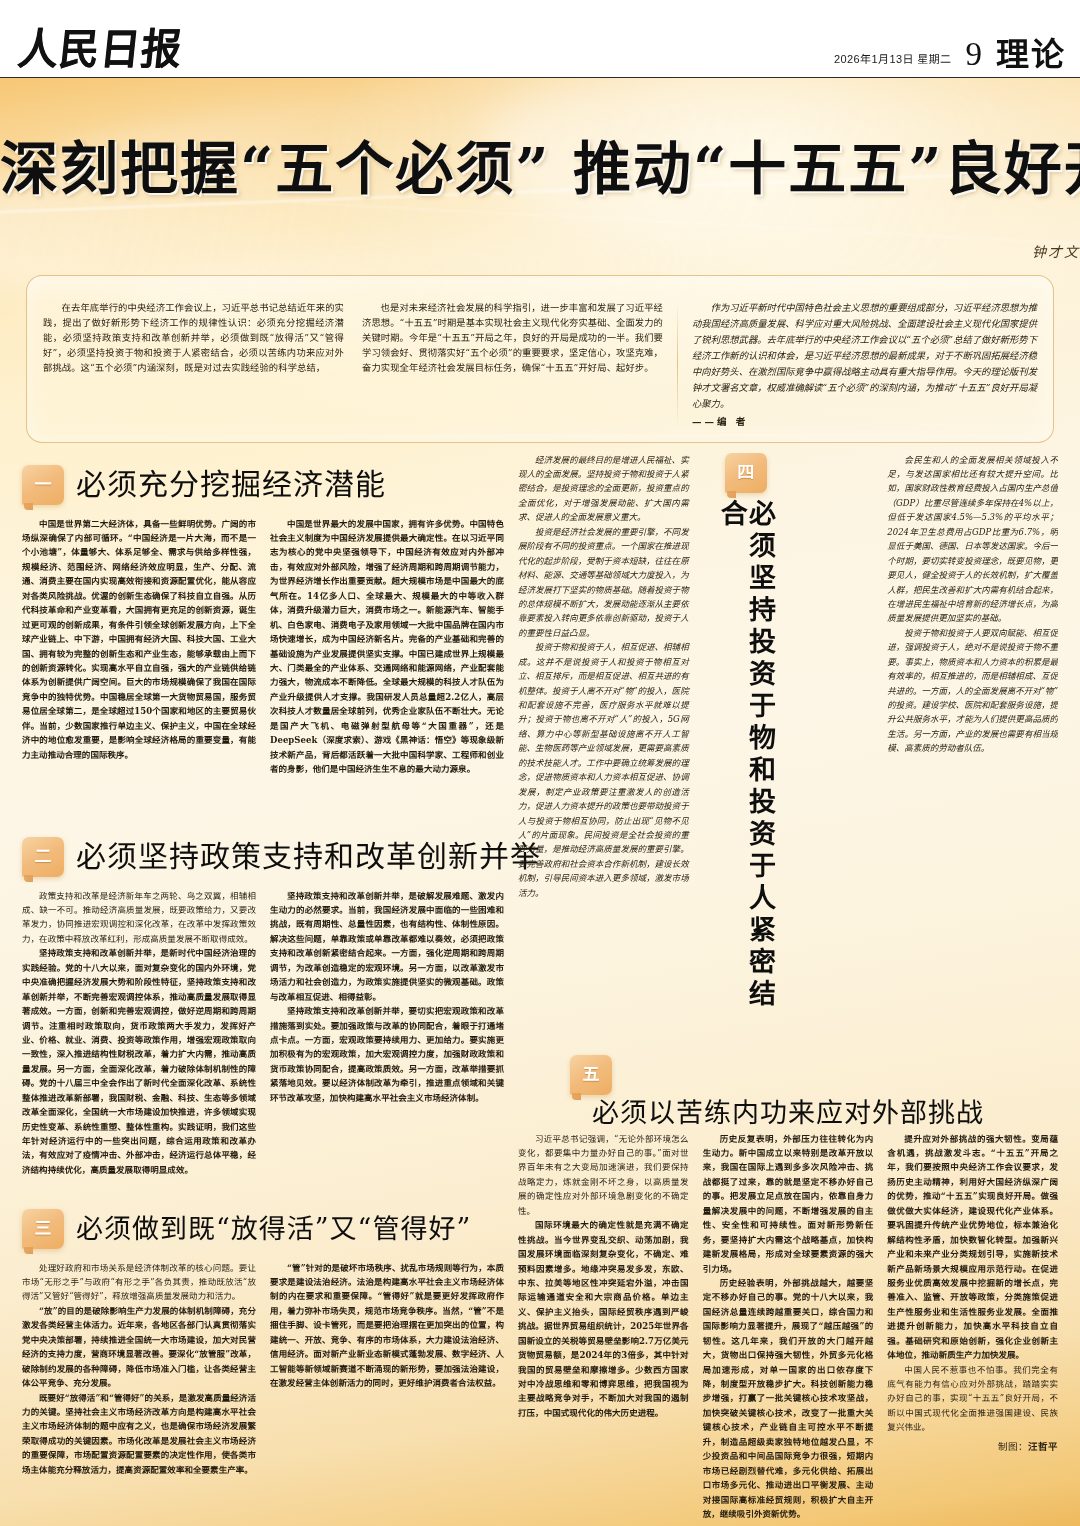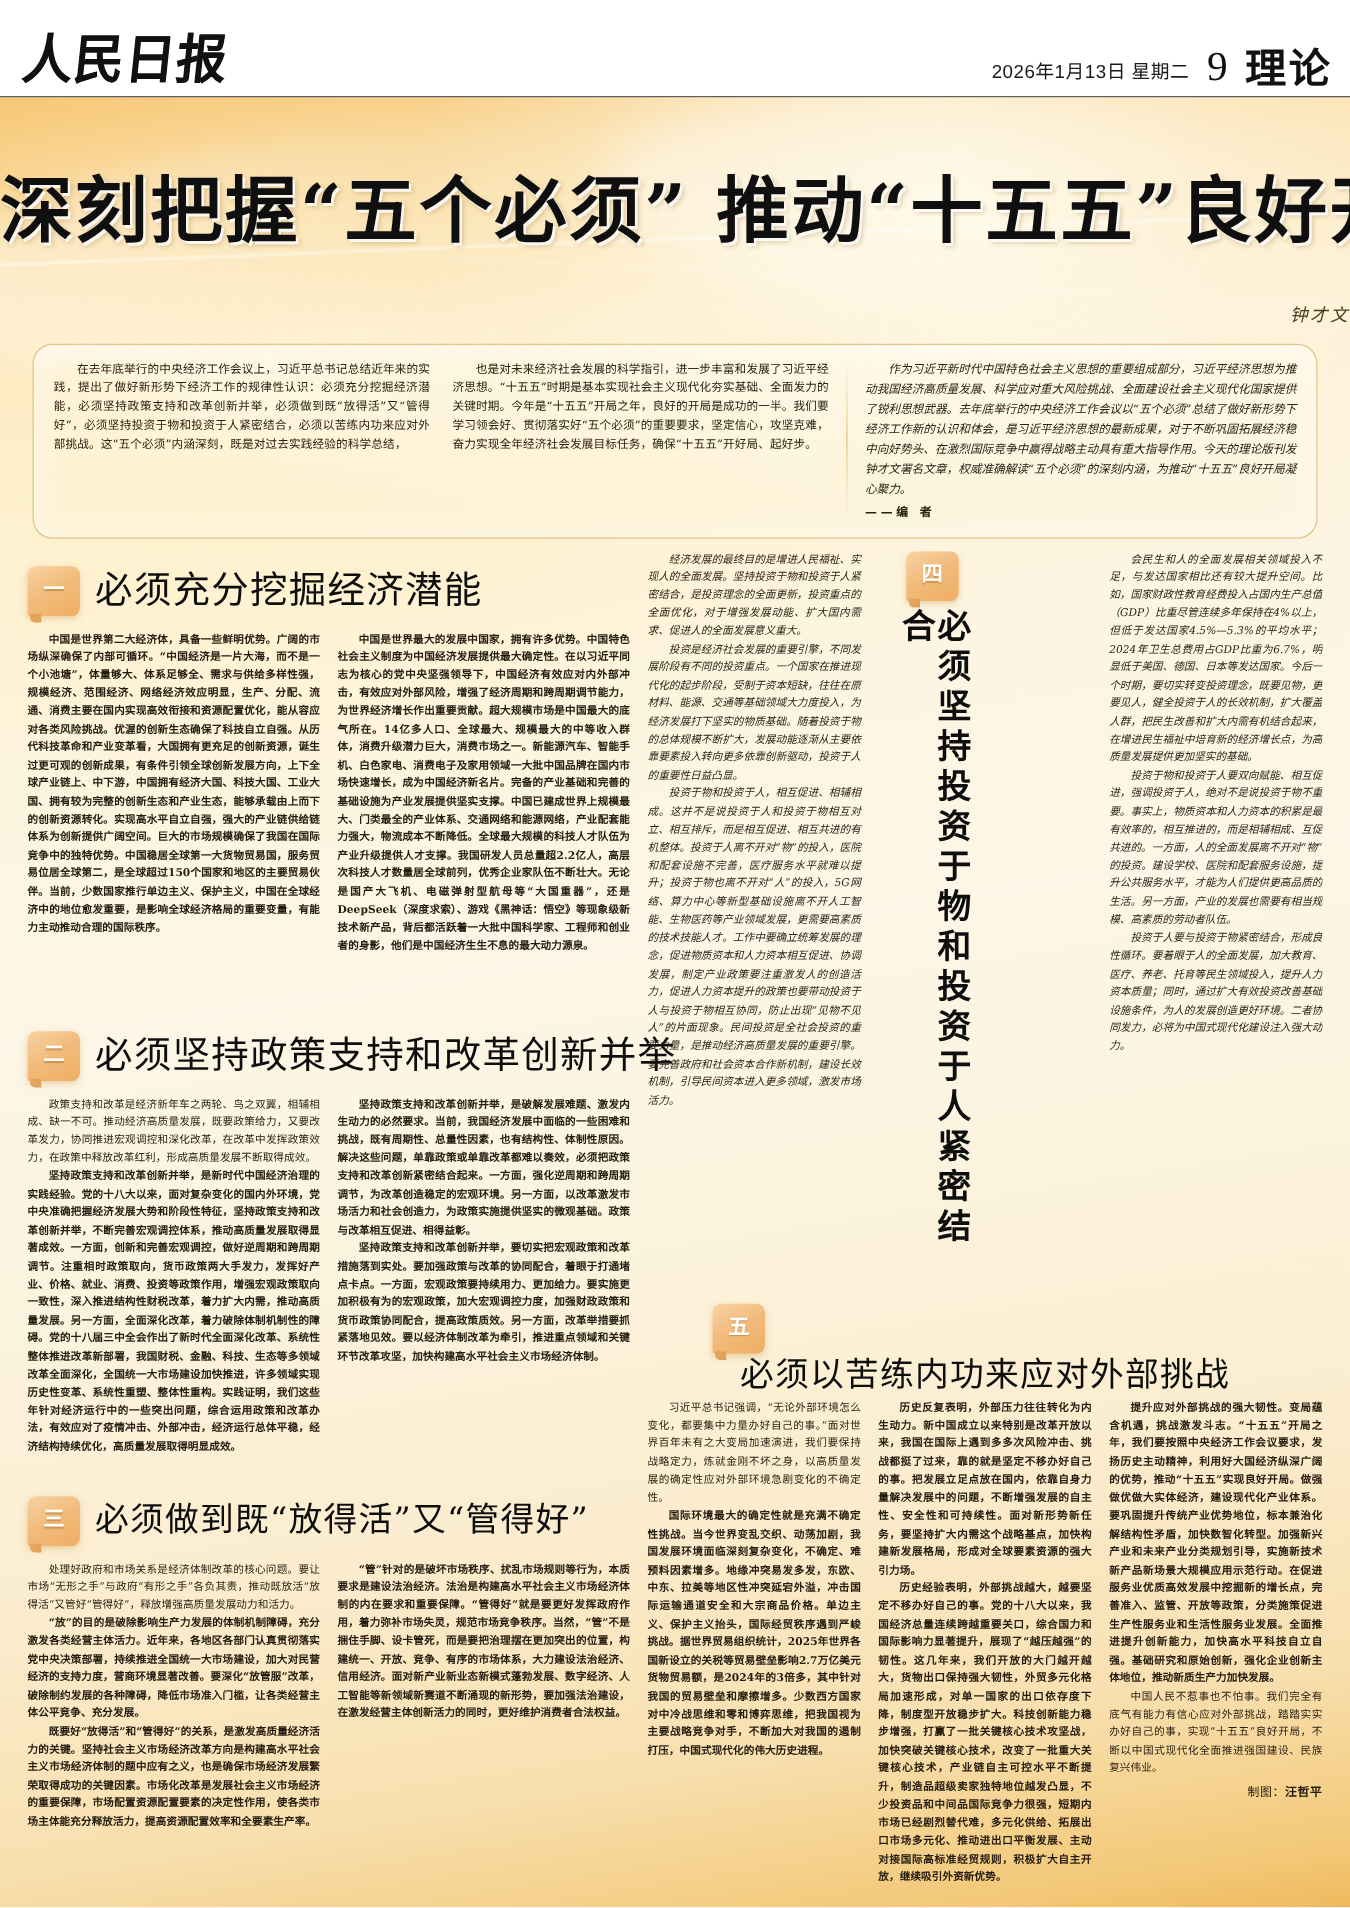--- a/index.html
+++ b/index.html
@@ -42,21 +42,21 @@
     text-shadow:0.5px 0 0 #111;
   }
   .masthead-right{
     display:flex;
     align-items:flex-end;
     gap:14px;
     padding-bottom:2px;
   }
   .md-date{
     font-family:"Liberation Sans",sans-serif;
-    font-size:15px;
+    font-size:11px;
     color:#1a1a1a;
     letter-spacing:0.4px;
     white-space:nowrap;
     padding-bottom:5px;
   }
   .md-pageno{
     font-family:"Liberation Serif",serif;
     font-size:33px;
     color:#111;
     line-height:1;
@@ -144,21 +144,21 @@
   }
 
   
   .intro{
     position:relative;
     margin:14px 26px 0 26px;
     border:1.2px solid rgba(220,178,108,0.75);
     border-radius:16px;
     background:linear-gradient(180deg, rgba(255,252,240,0.45), rgba(255,246,222,0.25));
     box-shadow:inset 0 0 26px rgba(255,255,255,0.5);
-    padding:12px 16px 14px 16px;
+    padding:24px 16px 14px 16px;
     display:flex;
     gap:0;
     box-sizing:border-box;
   }
   .intro-left{
     flex:0 0 620px;
     display:flex;
     gap:18px;
   }
   .intro-divider{
@@ -425,21 +425,20 @@
               <div class="badge">
                 <span>四</span>
               </div>
               <div class="vert-title">必须坚持投资于物和投资于人紧密结合</div>
             </div>
           </div>
 
           <div class="vert-col">
             <p>会民生和人的全面发展相关领域投入不足，与发达国家相比还有较大提升空间。比如，国家财政性教育经费投入占国内生产总值（GDP）比重尽管连续多年保持在4%以上，但低于发达国家4.5%—5.3%的平均水平；2024年卫生总费用占GDP比重为6.7%，明显低于美国、德国、日本等发达国家。今后一个时期，要切实转变投资理念，既要见物，更要见人，健全投资于人的长效机制，扩大覆盖人群，把民生改善和扩大内需有机结合起来，在增进民生福祉中培育新的经济增长点，为高质量发展提供更加坚实的基础。</p>
             <p>投资于物和投资于人要双向赋能、相互促进，强调投资于人，绝对不是说投资于物不重要。事实上，物质资本和人力资本的积累是最有效率的，相互推进的，而是相辅相成、互促共进的。一方面，人的全面发展离不开对“物”的投资。建设学校、医院和配套服务设施，提升公共服务水平，才能为人们提供更高品质的生活。另一方面，产业的发展也需要有相当规模、高素质的劳动者队伍。</p>
-            <p>投资于人要与投资于物紧密结合，形成良性循环。要着眼于人的全面发展，加大教育、医疗、养老、托育等民生领域投入，提升人力资本质量；同时，通过扩大有效投资改善基础设施条件，为人的发展创造更好环境。二者协同发力，必将为中国式现代化建设注入强大动力。</p>
           </div>
         </div>
 
         <div class="sec-head" style="margin-top:2px;flex-direction:column;align-items:flex-start;gap:4px;height:auto;">
           <div class="badge" style="margin-left:52px;">
             <span>五</span>
           </div>
           <div class="sec-title sm" style="align-self:center;">必须以苦练内功来应对外部挑战</div>
         </div>
 

